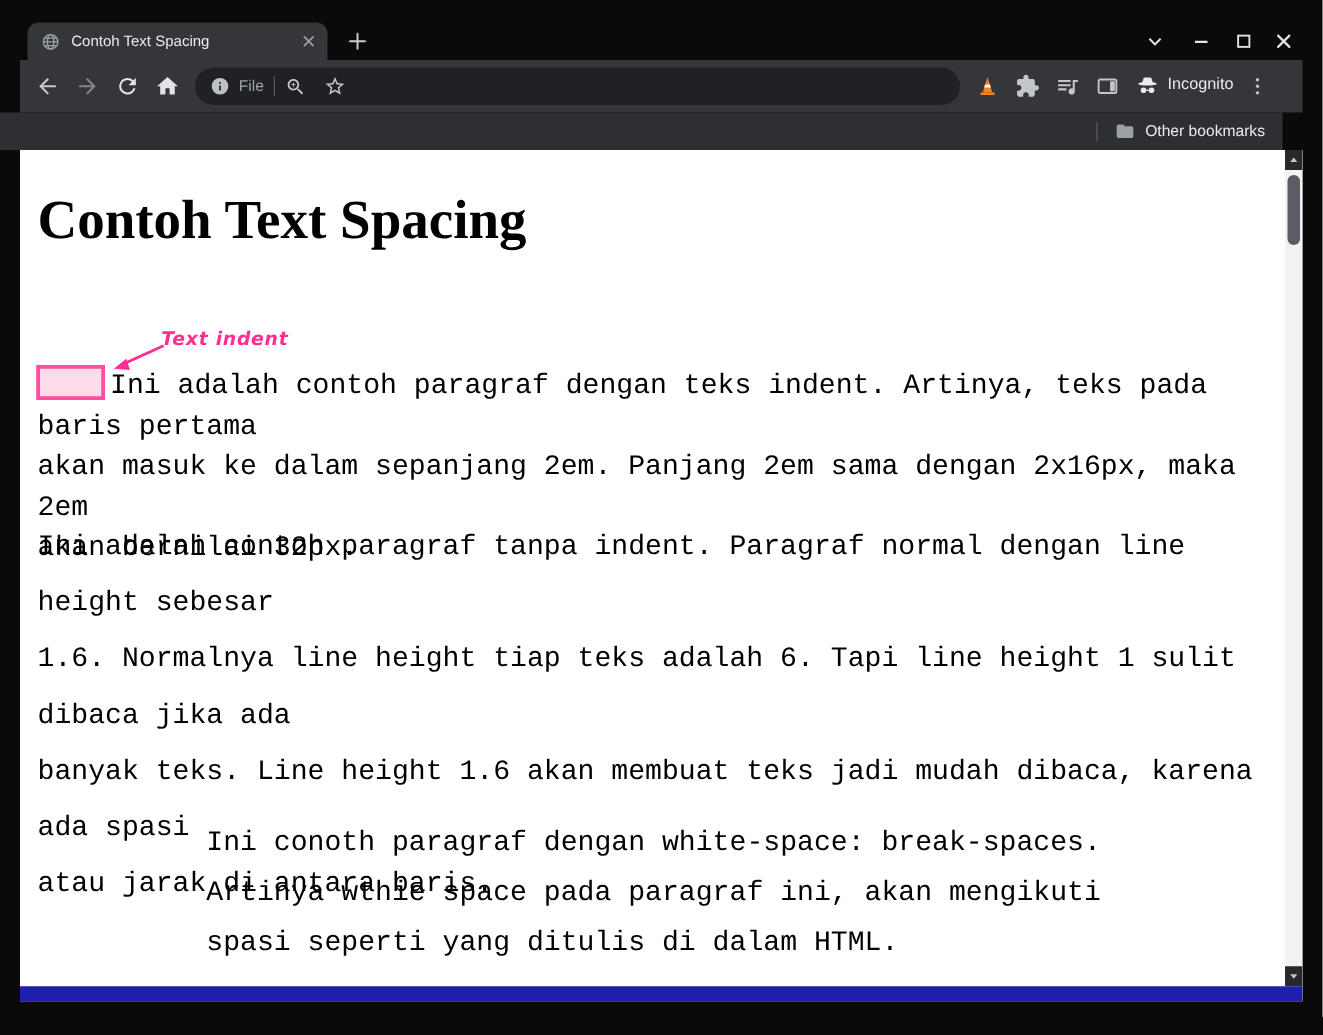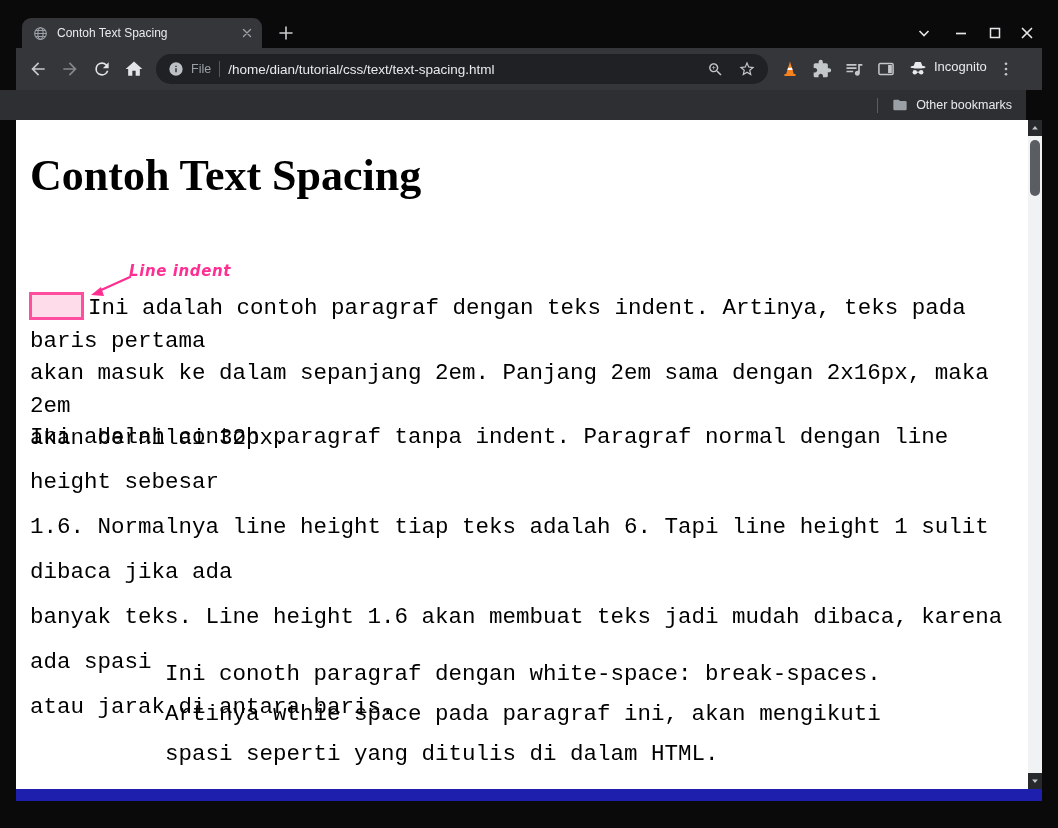--- a/index.html
+++ b/index.html
@@ -154,21 +154,20 @@
     </span>
 
     <div class="omnibox">
       <span class="ob-info">
         <svg viewBox="0 0 24 24" fill="currentColor">
             <path d="M12 2a10 10 0 1 0 0 20 10 10 0 0 0 0-20zm1 15h-2v-6h2v6zm0-8h-2V7h2v2z"></path>
           </svg>
       </span>
       <span class="scheme">File</span>
       <span class="ob-div"></span>
-      <span class="url">/home/dian/tutorial/css/text/text-spacing.html</span>
       <span class="ob-zoom">
         <svg viewBox="0 0 24 24" fill="currentColor">
             <path d="M15.5 14h-.79l-.28-.27C15.41 12.59 16 11.11 16 9.5 16 5.91 13.09 3 9.5 3S3 5.91 3 9.5 5.91 16 9.5 16c1.61 0 3.09-.59 4.23-1.57l.27.28v.79l5 4.99L20.49 19l-4.99-5zm-6 0C7.01 14 5 11.99 5 9.5S7.01 5 9.5 5 14 7.01 14 9.5 11.99 14 9.5 14zm2.5-4h-2v2H9v-2H7V9h2V7h1v2h2v1z"></path>
           </svg>
       </span>
       <span class="ob-star">
         <svg viewBox="0 0 24 24" fill="currentColor">
             <path d="M22 9.24l-7.19-.62L12 2 9.19 8.63 2 9.24l5.46 4.73L5.82 21 12 17.27 18.18 21l-1.63-7.03L22 9.24zM12 15.4l-3.76 2.27 1-4.28-3.32-2.88 4.38-.38L12 6.1l1.71 4.04 4.38.38-3.32 2.88 1 4.28L12 15.4z"></path>
           </svg>
       </span>
@@ -226,21 +225,21 @@
             <path d="M10 4H4a2 2 0 0 0-2 2v12a2 2 0 0 0 2 2h16a2 2 0 0 0 2-2V8a2 2 0 0 0-2-2h-8l-2-2z"></path>
           </svg>
       </span>
       <span class="otherbm-label">Other bookmarks</span>
     </div>
   </div>
 
   <div class="content">
     <h1>Contoh Text Spacing</h1>
 
-    <div class="anno-label">Line indent</div>
+    <div class="anno-label">Text indent</div>
     <svg class="anno-arrow" width="52" height="32" viewBox="0 0 52 32">
       <path d="M46 7 L15 21" fill="none" stroke="var(--annotation-pink)" stroke-width="2.4" stroke-linecap="round"></path>
       <polygon points="7,25 17,17 20,26" fill="var(--annotation-pink)"></polygon>
     </svg>
     <div class="indent-box"></div>
 
     <div class="para p1">Ini adalah contoh paragraf dengan teks indent. Artinya, teks pada baris pertama
 akan masuk ke dalam sepanjang 2em. Panjang 2em sama dengan 2x16px, maka 2em
 akan bernilai 32px.</div>
     <div class="para p2">Ini adalah contoh paragraf tanpa indent. Paragraf normal dengan line height sebesar

